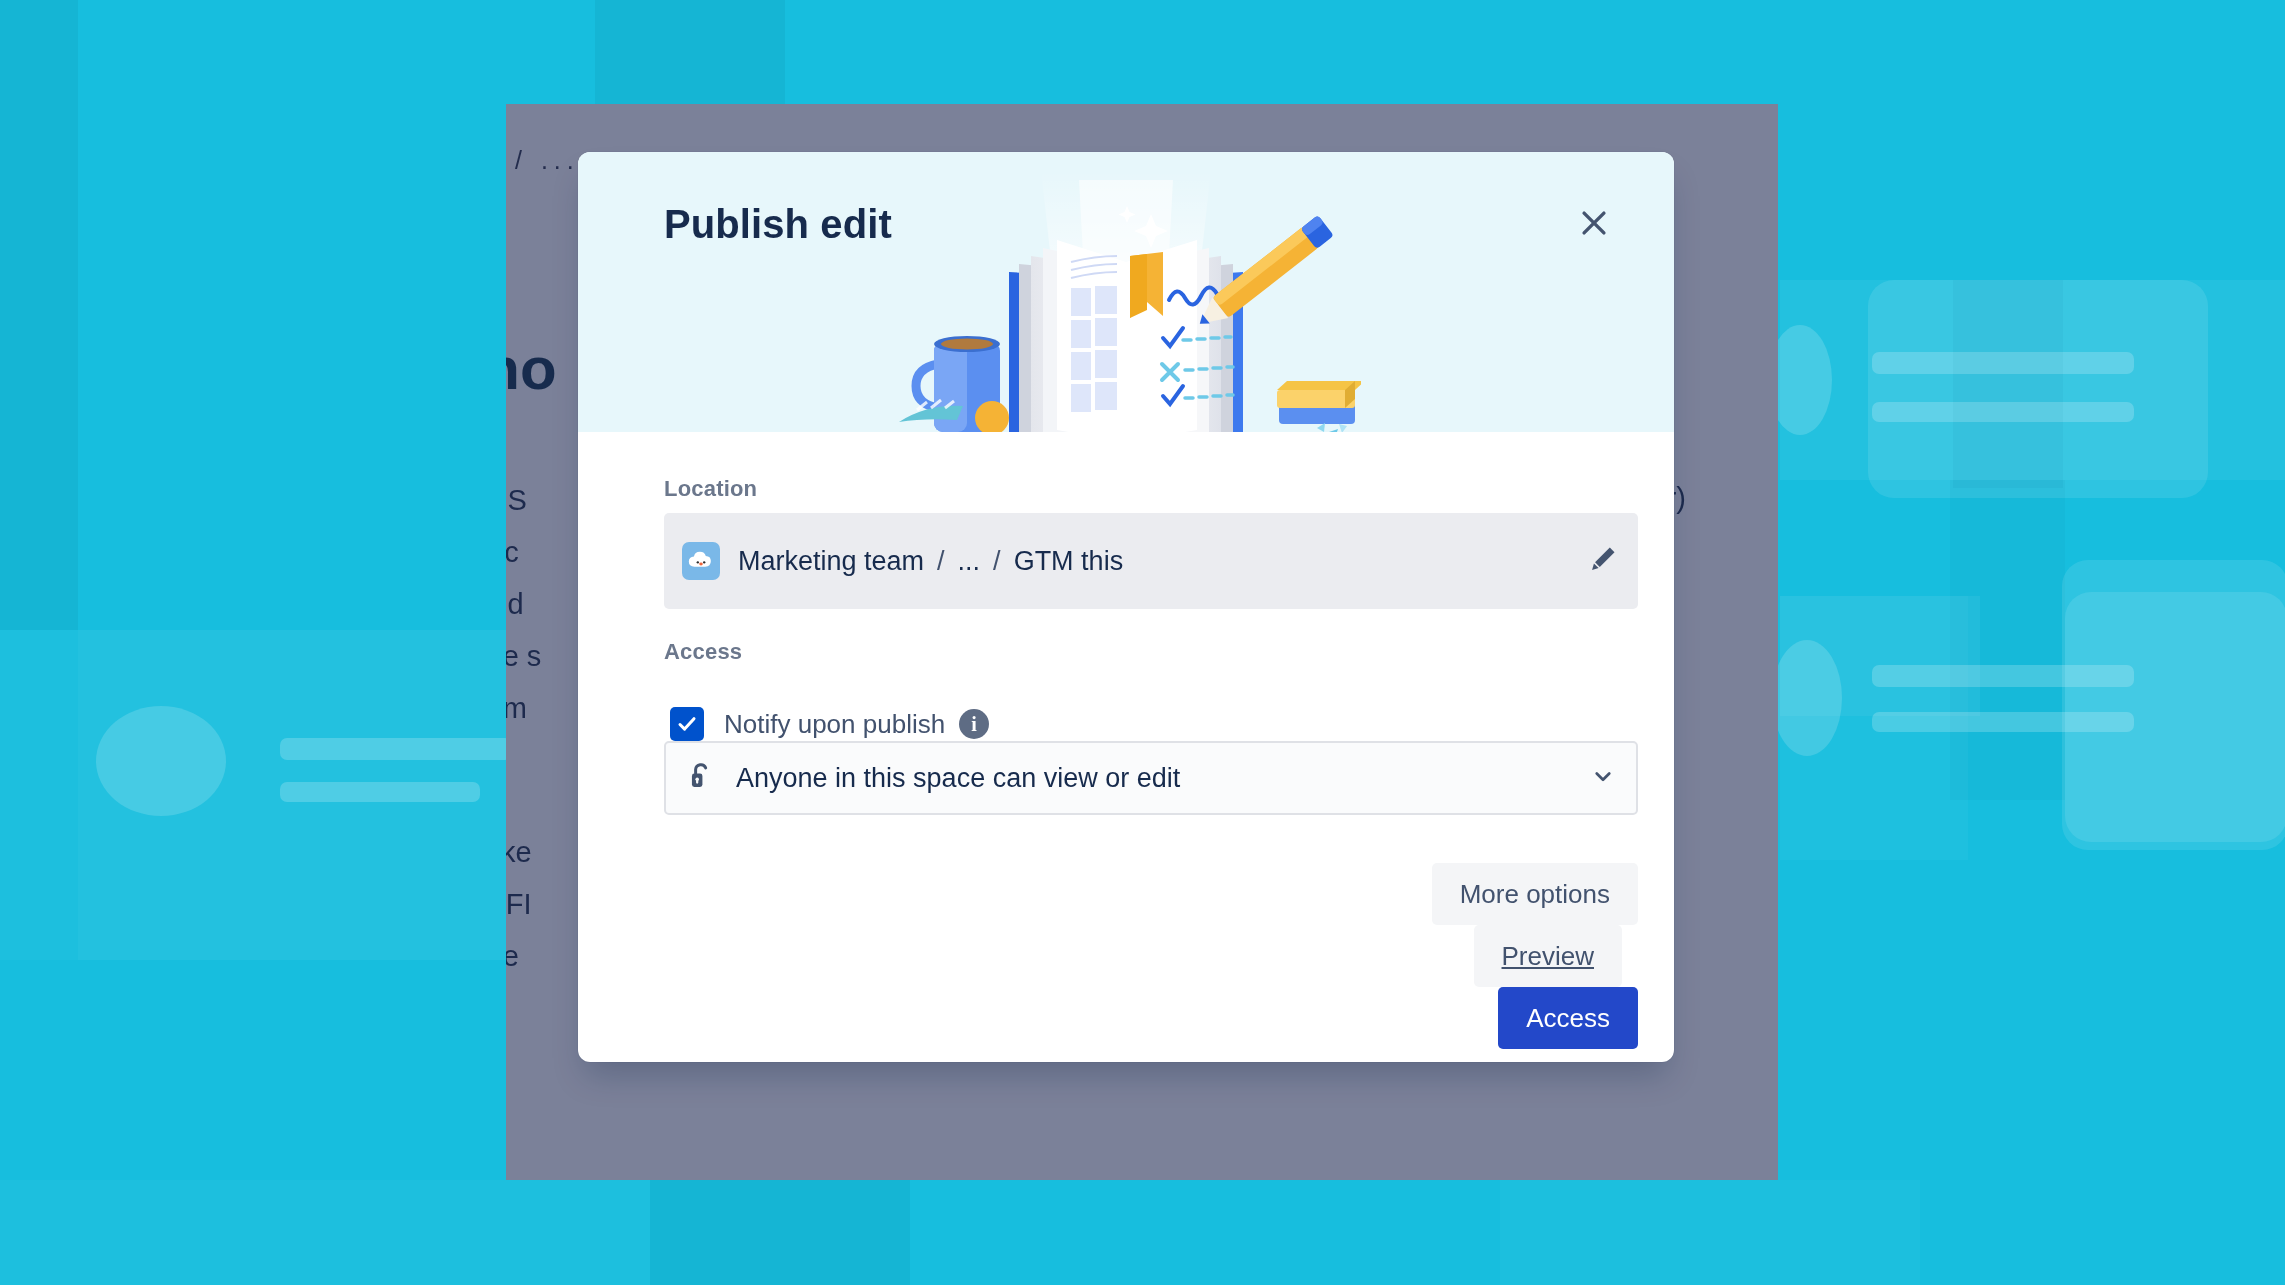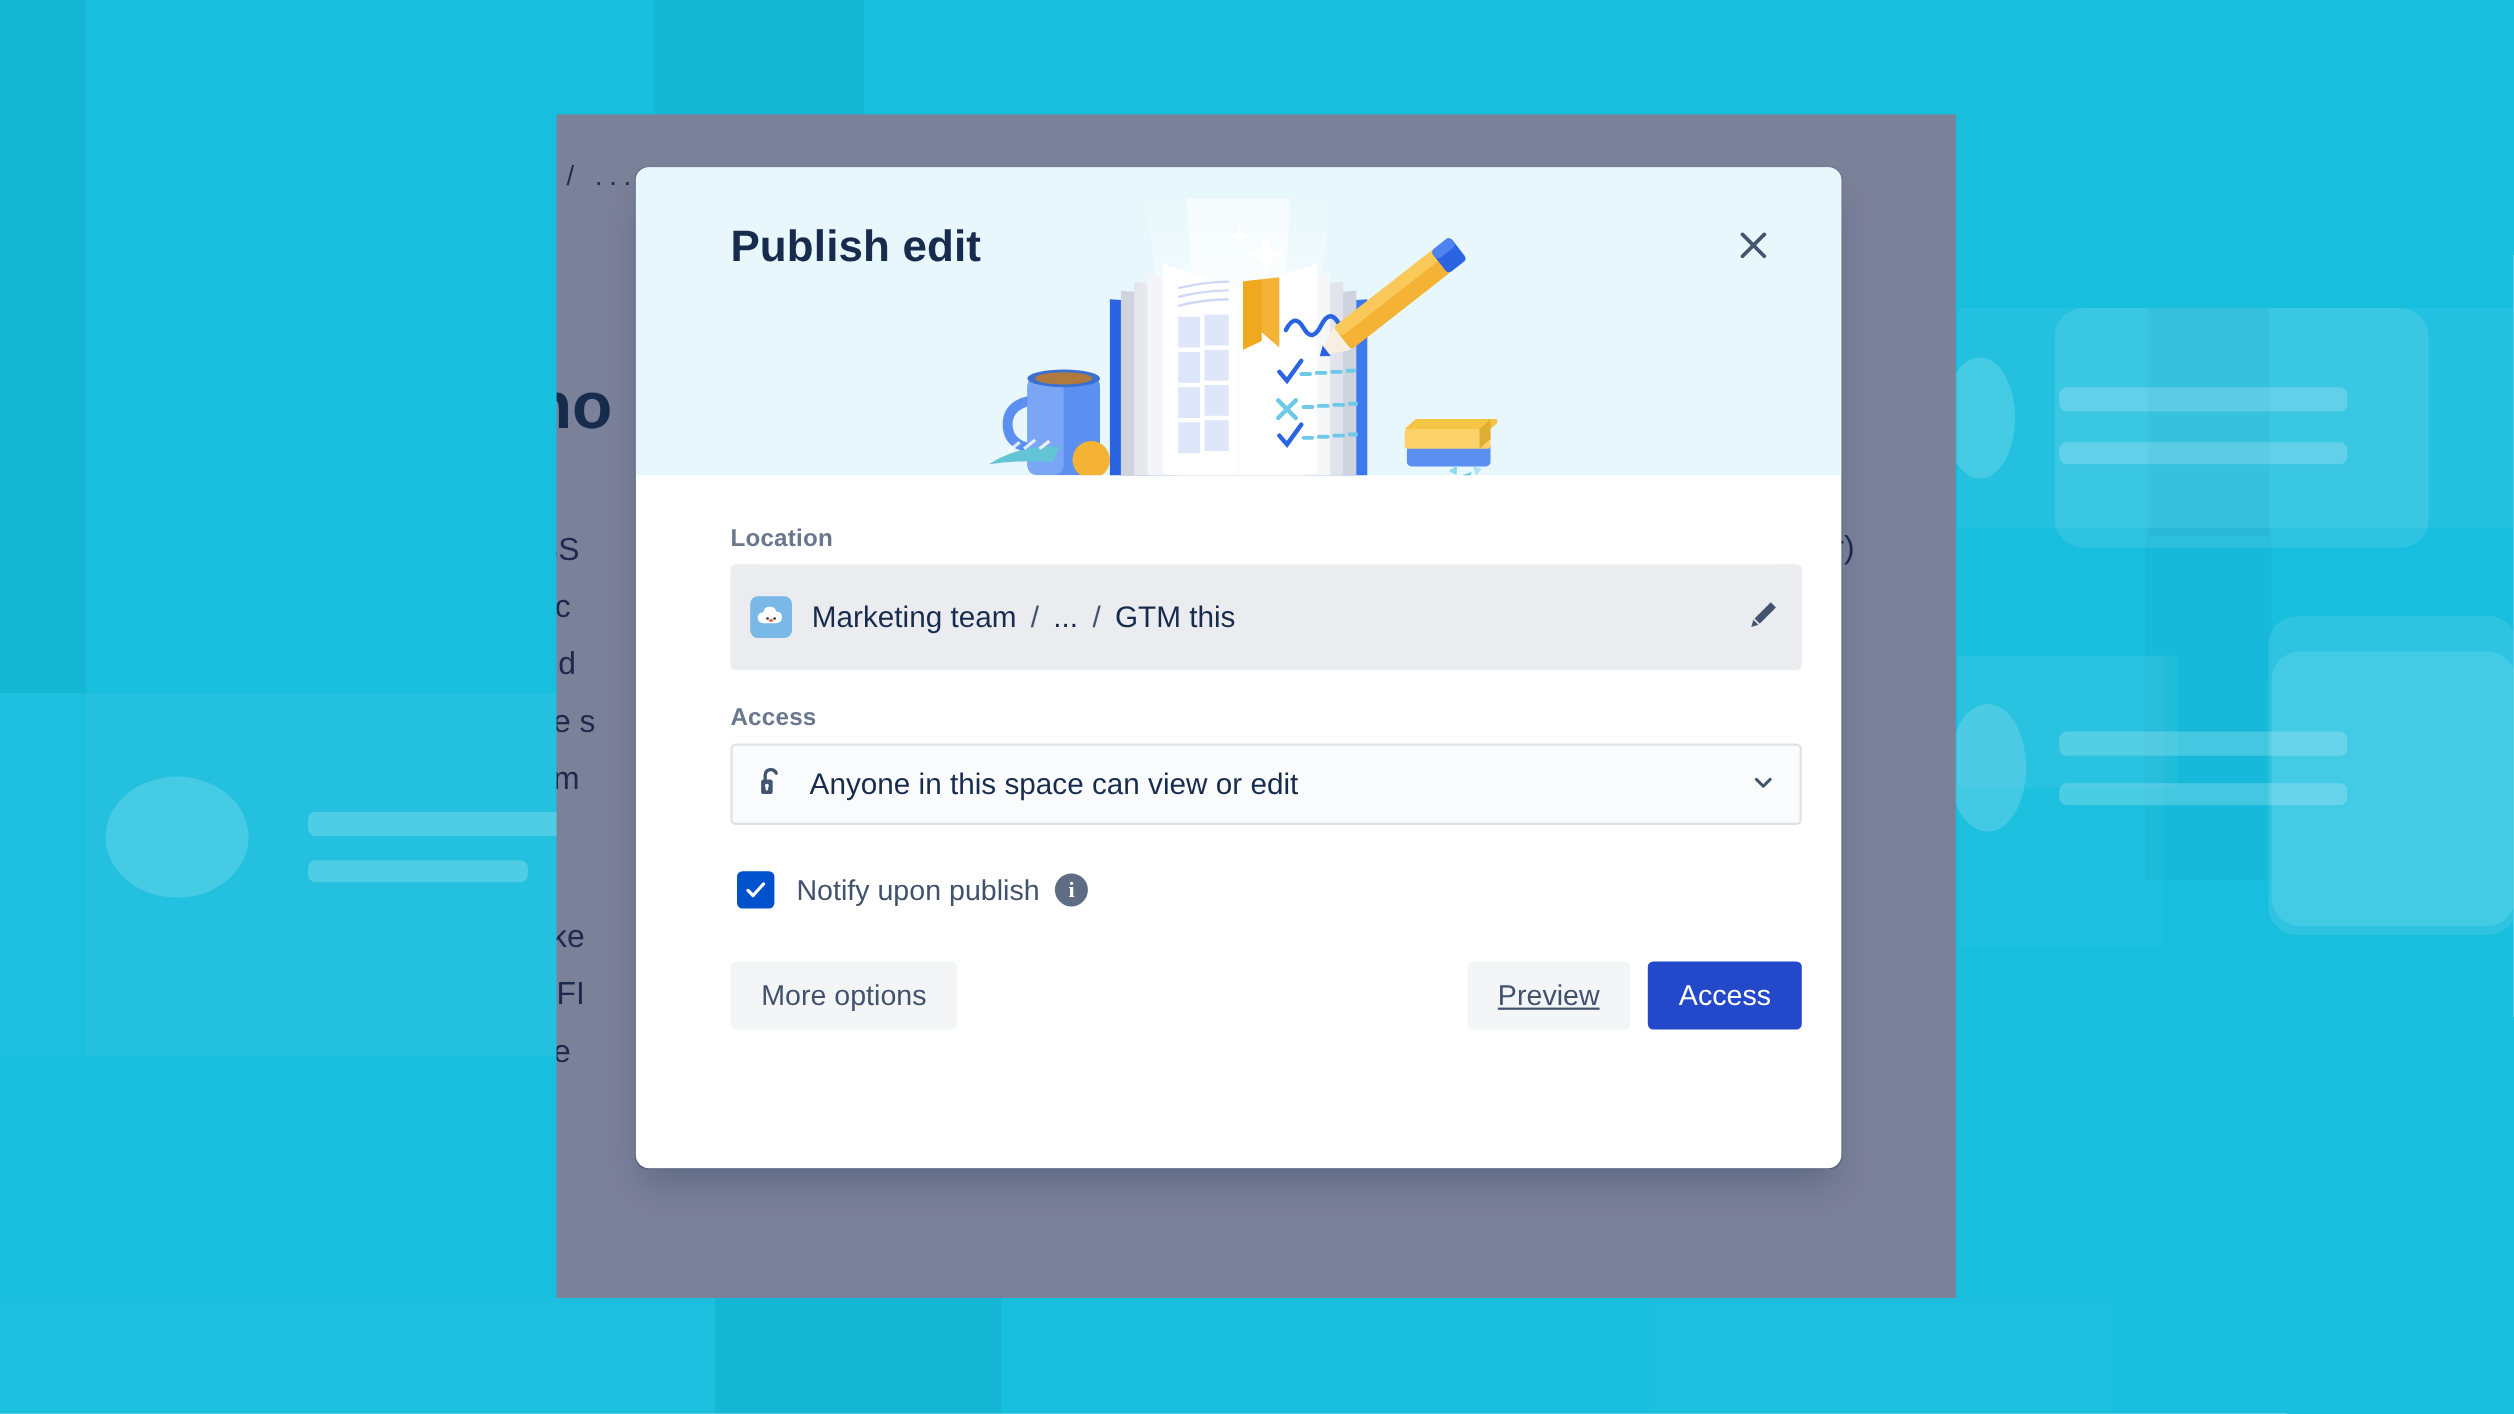--- a/index.html
+++ b/index.html
@@ -197,20 +197,21 @@
     color: #ffffff;
     font-size: 20px; font-weight: bold;
     font-family: "Liberation Serif", serif;
     display: flex; align-items: center; justify-content: center;
     margin-left: 14px; flex: none; cursor: pointer;
   }
 
   #modal-footer {
     display: flex; align-items: flex-end;
     margin-top: 48px;
+    flex-direction: column;
   }
   .btn {
     border: none;
     border-radius: 5px;
     font-family: "Liberation Sans", sans-serif;
     font-size: 26px;
     cursor: pointer;
     height: 62px;
     padding: 0 28px;
     white-space: nowrap;
@@ -408,47 +409,47 @@
         <svg width="34" height="34" viewBox="0 0 24 24">
           <path d="M16.8 3.9 l3.3 3.3 l-10.4 10.4 l-3.3 -3.3 Z" fill="#44546f"></path>
           <path d="M5.6 15.1 l3.3 3.3 l-4.6 1.3 Z" fill="#44546f"></path>
         </svg>
       </span>
     </div>
 
     <div class="spacer-24"></div>
 
     <div class="field-label">Access</div>
+    <div id="notify-row">
+      <span id="notify-checkbox">
+        <svg width="24" height="24" viewBox="0 0 24 24">
+          <path d="M5 12.5 l4.6 4.6 l9.4 -10.4" fill="none" stroke="#ffffff" stroke-width="3" stroke-linecap="round" stroke-linejoin="round"></path>
+        </svg>
+      </span>
+      <span id="notify-label">Notify upon publish</span>
+      <span id="notify-info">i</span>
+    </div>
+
     <div id="access-field">
       <span class="lock-icon">
         <svg width="34" height="34" viewBox="0 0 24 24">
           <path d="M8.2 10.3 V7.4 a3.7 3.7 0 0 1 7.1 -1.1" fill="none" stroke="#44546f" stroke-width="2.1" stroke-linecap="round"></path>
           <rect x="5.6" y="10.3" width="7.4" height="9.4" rx="1.7" fill="#44546f"></rect>
           <circle cx="9.3" cy="14.3" r="1.25" fill="#fafbfc"></circle>
           <rect x="8.5" y="14.3" width="1.6" height="3.1" rx="0.8" fill="#fafbfc"></rect>
         </svg>
       </span>
       <span id="access-value">Anyone in this space can view or edit</span>
       <span class="chevron">
         <svg width="30" height="30" viewBox="0 0 24 24">
           <path d="M7 10 l5 5 l5 -5" fill="none" stroke="#44546f" stroke-width="2.2" stroke-linecap="round" stroke-linejoin="round"></path>
         </svg>
       </span>
     </div>
 
-    <div id="notify-row">
-      <span id="notify-checkbox">
-        <svg width="24" height="24" viewBox="0 0 24 24">
-          <path d="M5 12.5 l4.6 4.6 l9.4 -10.4" fill="none" stroke="#ffffff" stroke-width="3" stroke-linecap="round" stroke-linejoin="round"></path>
-        </svg>
-      </span>
-      <span id="notify-label">Notify upon publish</span>
-      <span id="notify-info">i</span>
-    </div>
-
     <div id="modal-footer">
       <button class="btn btn-subtle" id="more-options-button">More options</button>
       <span class="footer-spring"></span>
       <button class="btn btn-subtle" id="preview-button">Preview</button>
       <button class="btn btn-primary" id="publish-button">Access</button>
     </div>
 
   </div>
 </div>
 

